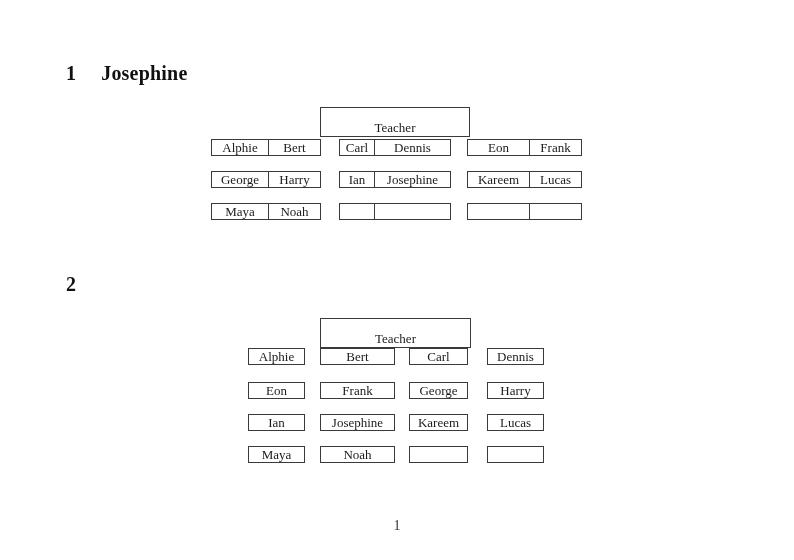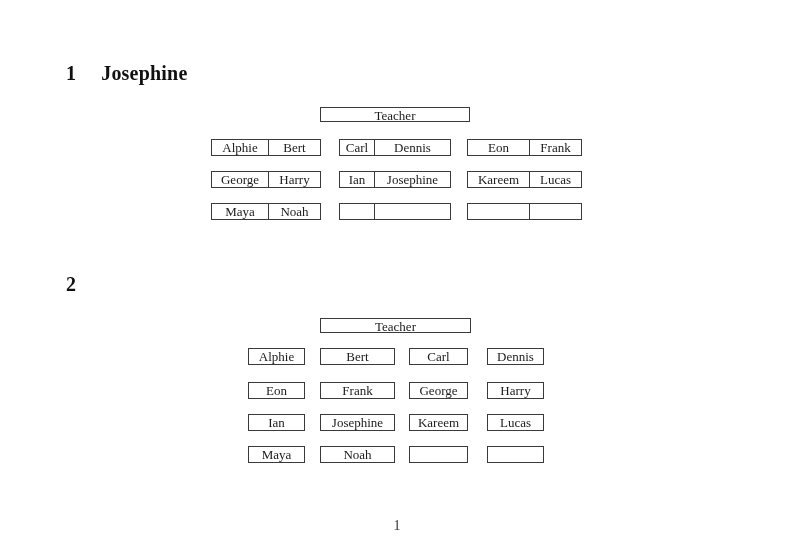--- a/index.html
+++ b/index.html
@@ -21,24 +21,24 @@
     line-height:22px;
     letter-spacing:.2px;
     color:#111;
   }
   .h1{top:62px;}
   .h2{top:273px;}
 
   
   .teacher{
     position:absolute;
-    height:15px;
+    height:30px;
     border:1px solid #3a3a3a;
     box-sizing:border-box;
-    display:flex;align-items:flex-start;justify-content:center;
+    display:flex;align-items:flex-end;justify-content:center;
     font-size:13px;
     background:#fff;
   }
   .teacher1{left:320px;top:107px;width:150px;}
   .teacher2{left:320px;top:318px;width:151px;}
 
   
   .desk{
     position:absolute;
     height:17px;

